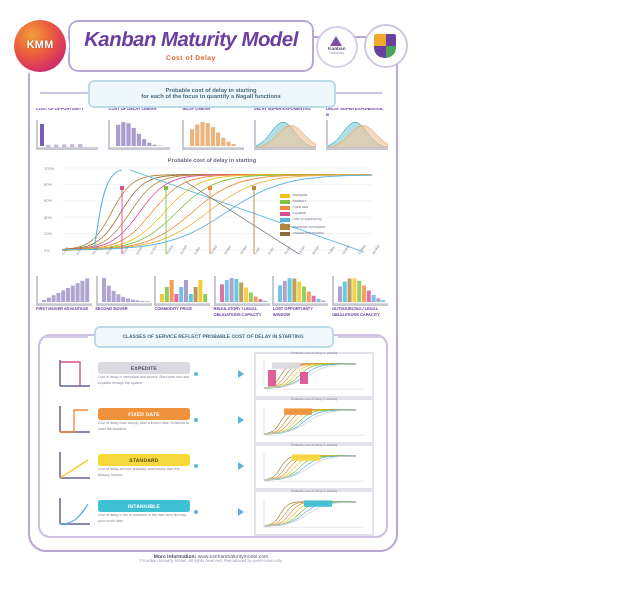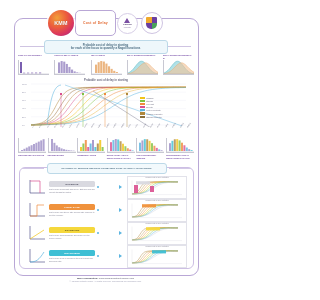--- a/index.html
+++ b/index.html
@@ -144,20 +144,21 @@
 
 <div id="poster">
 
   <div class="frame"></div>
 
   <div class="header">
     <div class="kmm-logo">
       <span>KMM</span>
     </div>
     <div class="title-pill">
+      <div class="title-main">Kanban Maturity Model</div>
       <div class="title-sub">Cost of Delay</div>
     </div>
     <div class="ku-logo">
       <div class="ku-tri"></div>
       <div class="ku-txt">Kanban</div>
       <div class="ku-txt2">University</div>
     </div>
     <div class="crest">
       <div class="crest-inner">
         <div class="cq1"></div>

